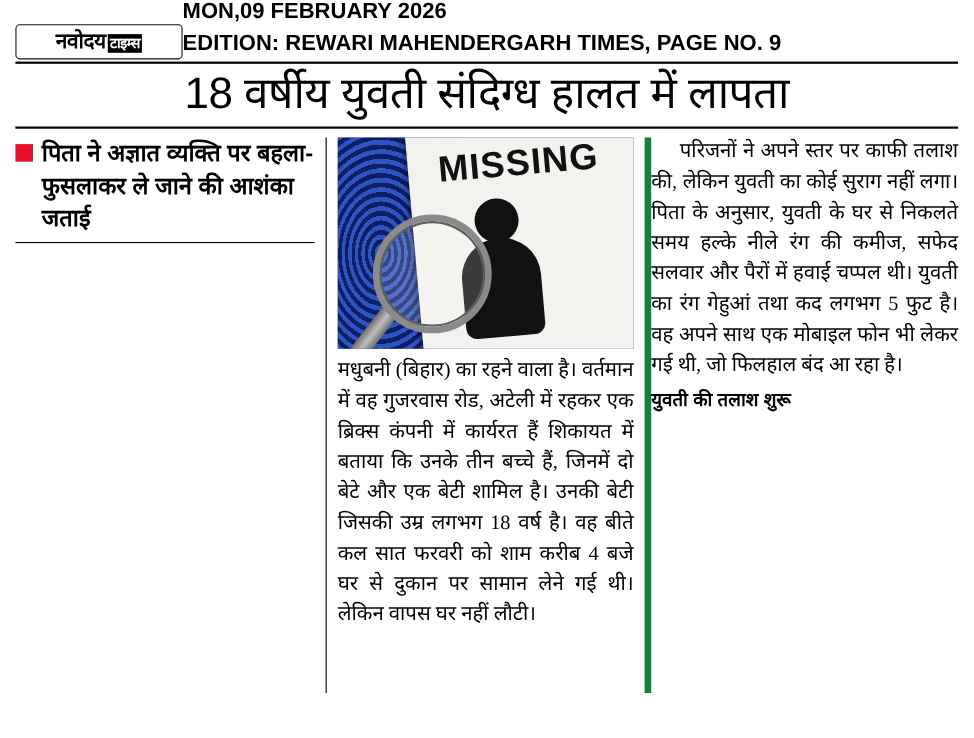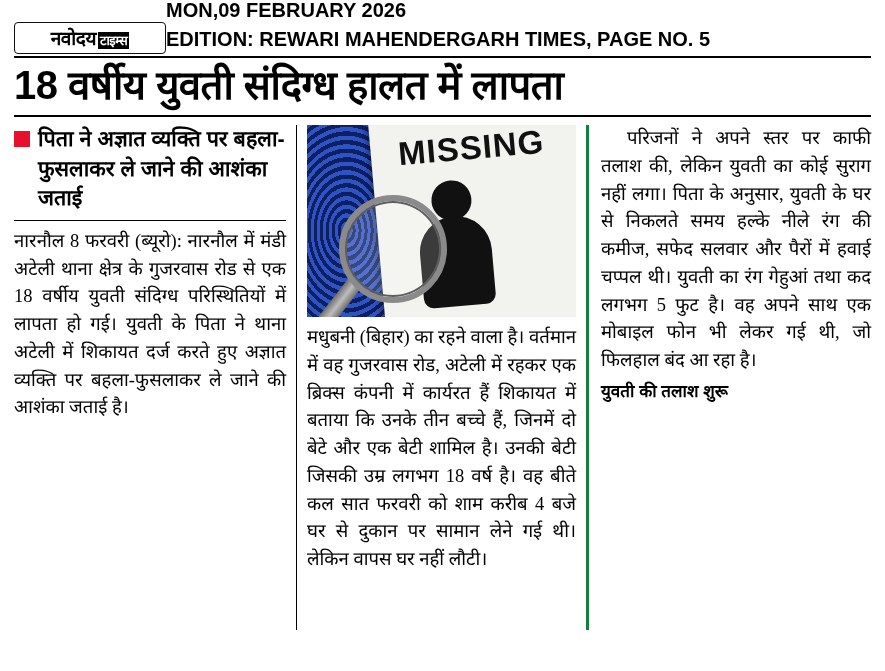--- a/index.html
+++ b/index.html
@@ -71,40 +71,41 @@
   }
 
   
   .headline-wrap {
     border-top: 2px solid #000;
     border-bottom: 2px solid #000;
     padding: 5px 0 8px 0;
     margin-top: 2px;
   }
   .headline {
-    font-family: "Liberation Sans", sans-serif;
-    font-weight: bold;
+    text-align: center;
+    font-family: "Liberation Sans", sans-serif;
+    font-weight: normal;
     font-size: 40px;
     line-height: 1.1;
     letter-spacing: -0.5px;
     color: #000;
   }
 
   
   .content {
     display: flex;
     margin-top: 8px;
     height: 505px;
   }
   .col {
     box-sizing: border-box;
   }
   .col1 { width: 282px; padding-right: 10px; }
   .col2 { width: 290px; padding: 0 10px; border-left: 1px solid #000; }
-  .col3 { width: 285px; padding-left: 12px; border-left: 3px solid #15803d;}
+  .col3 { width: 285px; border-left: 6px solid #15803d;}
 
   .kicker {
     display: flex;
     align-items: flex-start;
     gap: 8px;
     margin-bottom: 4px;
   }
   .kicker-bullet {
     width: 16px;
     height: 16px;
@@ -239,37 +240,36 @@
 <div class="page">
 
   <div class="masthead">
     <div class="logo-box">
       <div class="logo-text">
         <span>नवोदय</span><span class="sub">टाइम्स</span>
       </div>
     </div>
     <div class="edition-block">
       <div>MON,09 FEBRUARY 2026</div>
-      <div>EDITION: REWARI MAHENDERGARH TIMES, PAGE NO. 5</div>
+      <div>EDITION: REWARI MAHENDERGARH TIMES, PAGE NO. 9</div>
     </div>
   </div>
 
   <div class="headline-wrap">
     <div class="headline">18 वर्षीय युवती संदिग्ध हालत में लापता</div>
   </div>
 
   <div class="content">
 
     <div class="col col1">
       <div class="kicker">
         <div class="kicker-bullet"></div>
         <div class="kicker-text">पिता ने अज्ञात व्यक्ति पर बहला-फुसलाकर ले जाने की आशंका जताई</div>
       </div>
       <div class="rule"></div>
-      <p class="para">नारनौल 8 फरवरी (ब्यूरो): नारनौल में मंडी अटेली थाना क्षेत्र के गुजरवास रोड से एक 18 वर्षीय युवती संदिग्ध परिस्थितियों में लापता हो गई। युवती के पिता ने थाना अटेली में शिकायत दर्ज करते हुए अज्ञात व्यक्ति पर बहला-फुसलाकर ले जाने की आशंका जताई है।</p>
     </div>
 
     <div class="col col2">
       <div class="photo">
         <div class="fingerprint"></div>
         <div class="paper"></div>
         <div class="missing-word">MISSING</div>
         <div class="silhouette">
           <div class="head"></div>
           <div class="body"></div>

